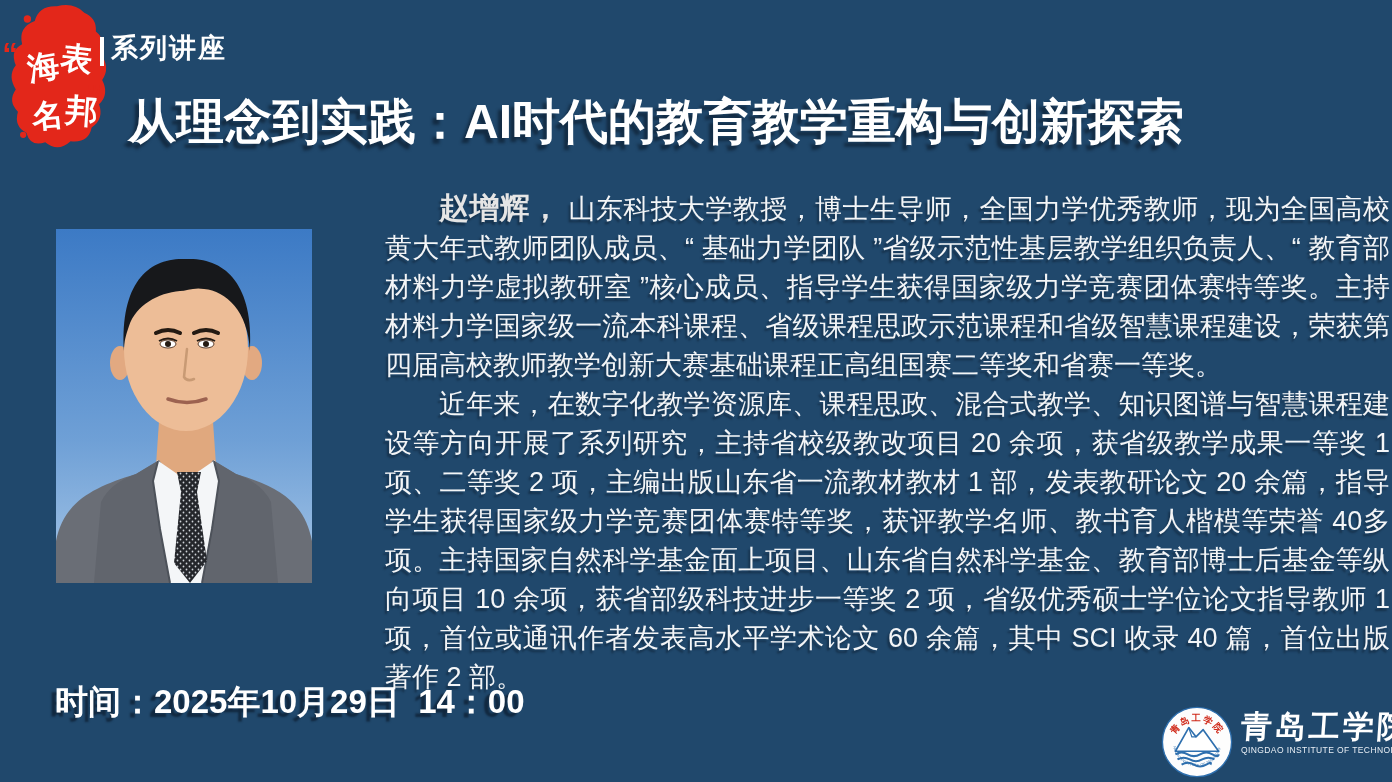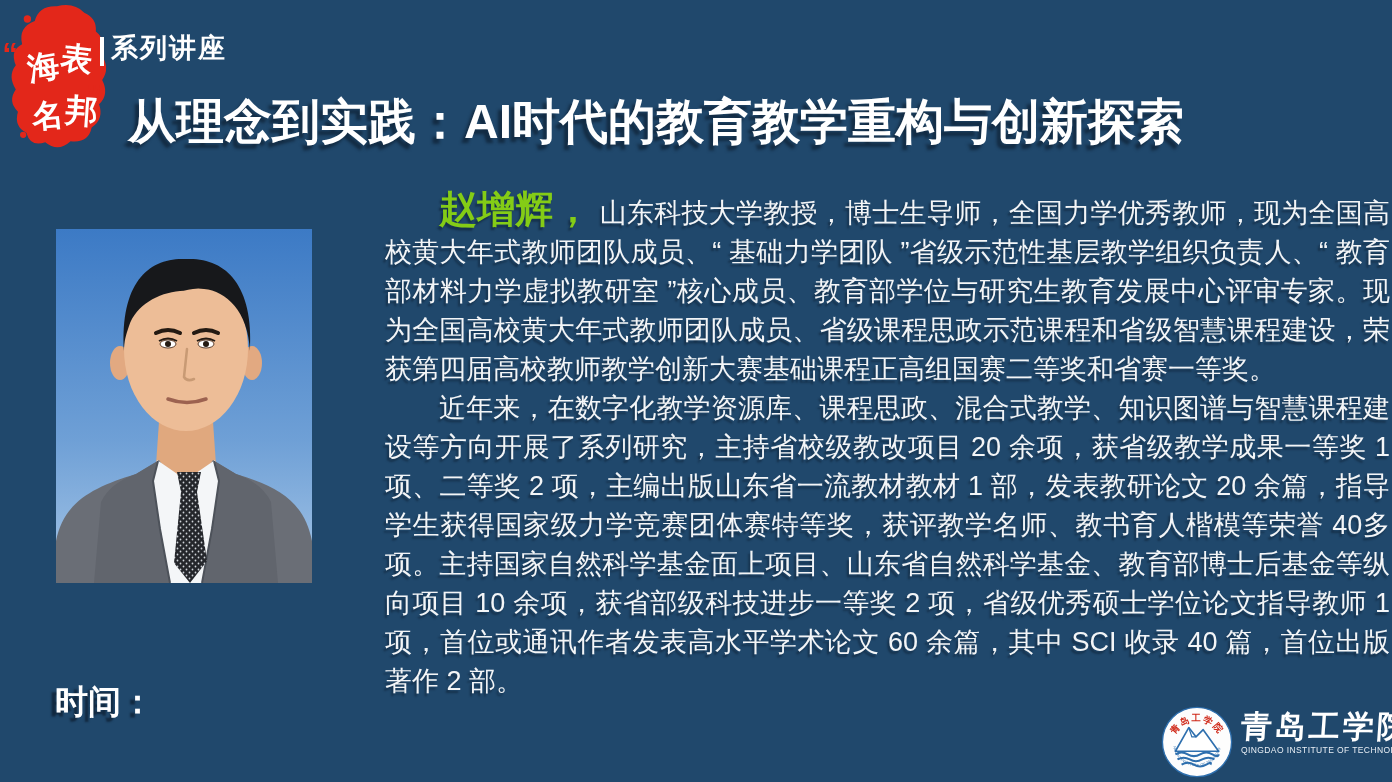--- a/index.html
+++ b/index.html
@@ -24,21 +24,21 @@
   }
   
   .photo{position:absolute;left:56px;top:229px;width:256px;height:354px;}
   
   .bio{
     position:absolute;left:385px;top:190px;width:1005px;
     font-size:27px;line-height:39px;text-align:justify;color:#f3f5f7;
     text-shadow:-2px 3px 2px rgba(5,15,28,.4);
   }
   .bio p{margin:0;text-indent:2em;}
-  .bio-name{font-size:38px;font-weight:bold;line-height:1;color:#84cc16;}
+  .bio-name{font-size:30px;font-weight:bold;line-height:1;color:#e5e5e5;}
   
   .schedule{
     position:absolute;left:55px;top:668px;
     font-size:33px;font-weight:bold;line-height:52px;
     text-shadow:-5px 4px 2px rgba(5,15,28,.55);
   }
   .sched-row{display:flex;margin-top:8px;}
   .sched-value{white-space:pre-wrap;}
   
   .logo{position:absolute;left:1161px;top:706px;display:flex;align-items:flex-start;}
@@ -125,27 +125,28 @@
     <path d="M102,232 L80,245 Q54,254 45,273 L38,354 L114,354 Q104,300 97,252 Z" fill="#61656D"></path>
     <path d="M158,232 L180,245 Q206,254 215,273 L222,354 L146,354 Q156,300 163,252 Z" fill="#61656D"></path>
     <path d="M102,232 L97,252 104,300 114,354" stroke="#4D525A" stroke-width="2" fill="none"></path>
     <path d="M158,232 L163,252 156,300 146,354" stroke="#4D525A" stroke-width="2" fill="none"></path>
 
     <path d="M121,243 L145,243 L141,263 L125,263 Z" fill="url(#tieDots)"></path>
     <path d="M125,263 L141,263 L151,332 L134,354 L118,334 Z" fill="url(#tieDots)"></path>
   </svg>
 
   <div class="bio">
-    <p><span class="bio-name">赵增辉，</span><span> 山东科技大学教授，博士生导师，全国力学优秀教师，现为全国高校黄大年式教师团队成员、“ 基础力学团队 ”省级示范性基层教学组织负责人、“ 教育部材料力学虚拟教研室 ”核心成员、教育部学位与研究生教育发展中心评审专家。现为全国高校黄大年式教师团队成员、省级课程思政示范课程和省级智慧课程建设，荣获第四届高校教师教学创新大赛基础课程正高组国赛二等奖和省赛一等奖。</span></p>
+    <p><span class="bio-name">赵增辉，</span><span> 山东科技大学教授，博士生导师，全国力学优秀教师，现为全国高校黄大年式教师团队成员、“ 基础力学团队 ”省级示范性基层教学组织负责人、“ 教育部材料力学虚拟教研室 ”核心成员、指导学生获得国家级力学竞赛团体赛特等奖。主持材料力学国家级一流本科课程、省级课程思政示范课程和省级智慧课程建设，荣获第四届高校教师教学创新大赛基础课程正高组国赛二等奖和省赛一等奖。</span></p>
     <p>近年来，在数字化教学资源库、课程思政、混合式教学、知识图谱与智慧课程建设等方向开展了系列研究，主持省校级教改项目 20 余项，获省级教学成果一等奖 1 项、二等奖 2 项，主编出版山东省一流教材教材 1 部，发表教研论文 20 余篇，指导学生获得国家级力学竞赛团体赛特等奖，获评教学名师、教书育人楷模等荣誉 40多项。主持国家自然科学基金面上项目、山东省自然科学基金、教育部博士后基金等纵向项目 10 余项，获省部级科技进步一等奖 2 项，省级优秀硕士学位论文指导教师 1 项，首位或通讯作者发表高水平学术论文 60 余篇，其中 SCI 收录 40 篇，首位出版著作 2 部。</p>
   </div>
 
   <div class="schedule">
     <div class="sched-row">
       <span class="sched-label">时间：</span>
+      <span class="sched-value">2025年10月29日  14：00</span>
     </div>
   </div>
 
   <div class="logo">
     <svg class="logo-emblem" viewBox="0 0 70 70" aria-hidden="true">
       <circle cx="35" cy="35" r="33.6" fill="#FDFDFD" stroke="#2E6FAE" stroke-width="1.3"></circle>
       <defs>
         <path id="arcTop" d="M 11,39 A 24 24 0 1 1 59,39" fill="none"></path>
         <path id="arcBot" d="M 12,40 A 23.5 23.5 0 0 0 58,40" fill="none"></path>
       </defs>

